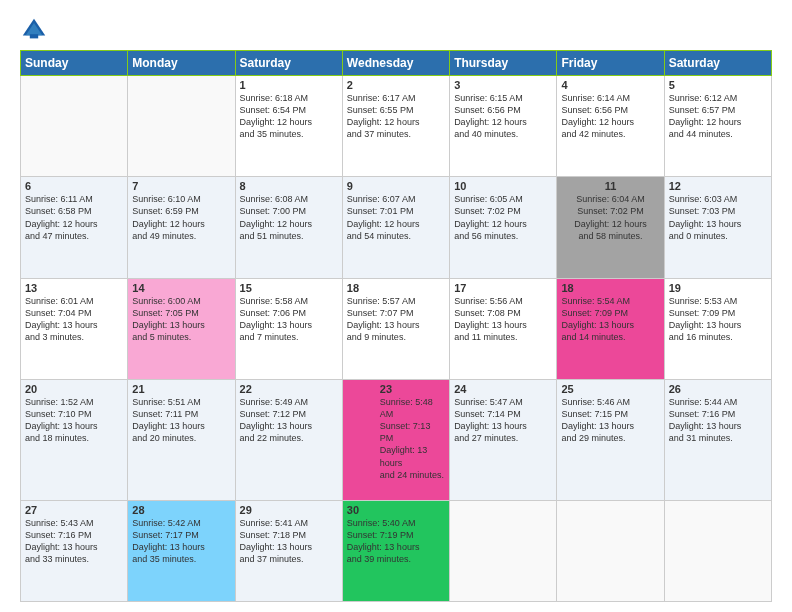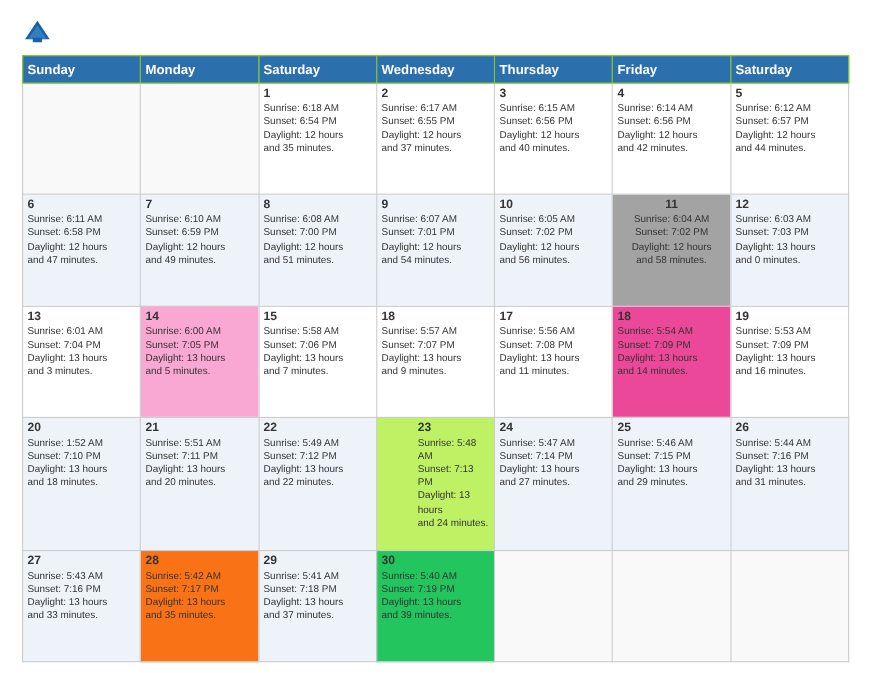--- a/index.html
+++ b/index.html
@@ -289,21 +289,21 @@
 Daylight: 13 hours
 and 20 minutes.</div>
           </td>
           <td style="background: rgb(238, 243, 249);">
             <span class="day-num">22</span>
             <div class="day-info" style="white-space: pre-line;">Sunrise: 5:49 AM
 Sunset: 7:12 PM
 Daylight: 13 hours
 and 22 minutes.</div>
           </td>
-          <td style="background: #bef264; padding-left: 37px;">
+          <td style="background: #ec4899; padding-left: 37px;">
             <span class="day-num">23</span>
             <div class="day-info" style="white-space: pre-line;">Sunrise: 5:48 AM
 Sunset: 7:13 PM
 Daylight: 13 hours
 and 24 minutes.</div>
           </td>
           <td style="background: rgb(238, 243, 249);">
             <span class="day-num">24</span>
             <div class="day-info" style="white-space: pre-line;">Sunrise: 5:47 AM
 Sunset: 7:14 PM
@@ -326,21 +326,21 @@
           </td>
         </tr>
         <tr>
           <td style="background: rgb(238, 243, 249);">
             <span class="day-num">27</span>
             <div class="day-info" style="white-space: pre-line;">Sunrise: 5:43 AM
 Sunset: 7:16 PM
 Daylight: 13 hours
 and 33 minutes.</div>
           </td>
-          <td style="background: #f97316;">
+          <td style="background: #7dd3fc;">
             <span class="day-num">28</span>
             <div class="day-info" style="white-space: pre-line;">Sunrise: 5:42 AM
 Sunset: 7:17 PM
 Daylight: 13 hours
 and 35 minutes.</div>
           </td>
           <td style="background: rgb(238, 243, 249);">
             <span class="day-num">29</span>
             <div class="day-info" style="white-space: pre-line;">Sunrise: 5:41 AM
 Sunset: 7:18 PM

